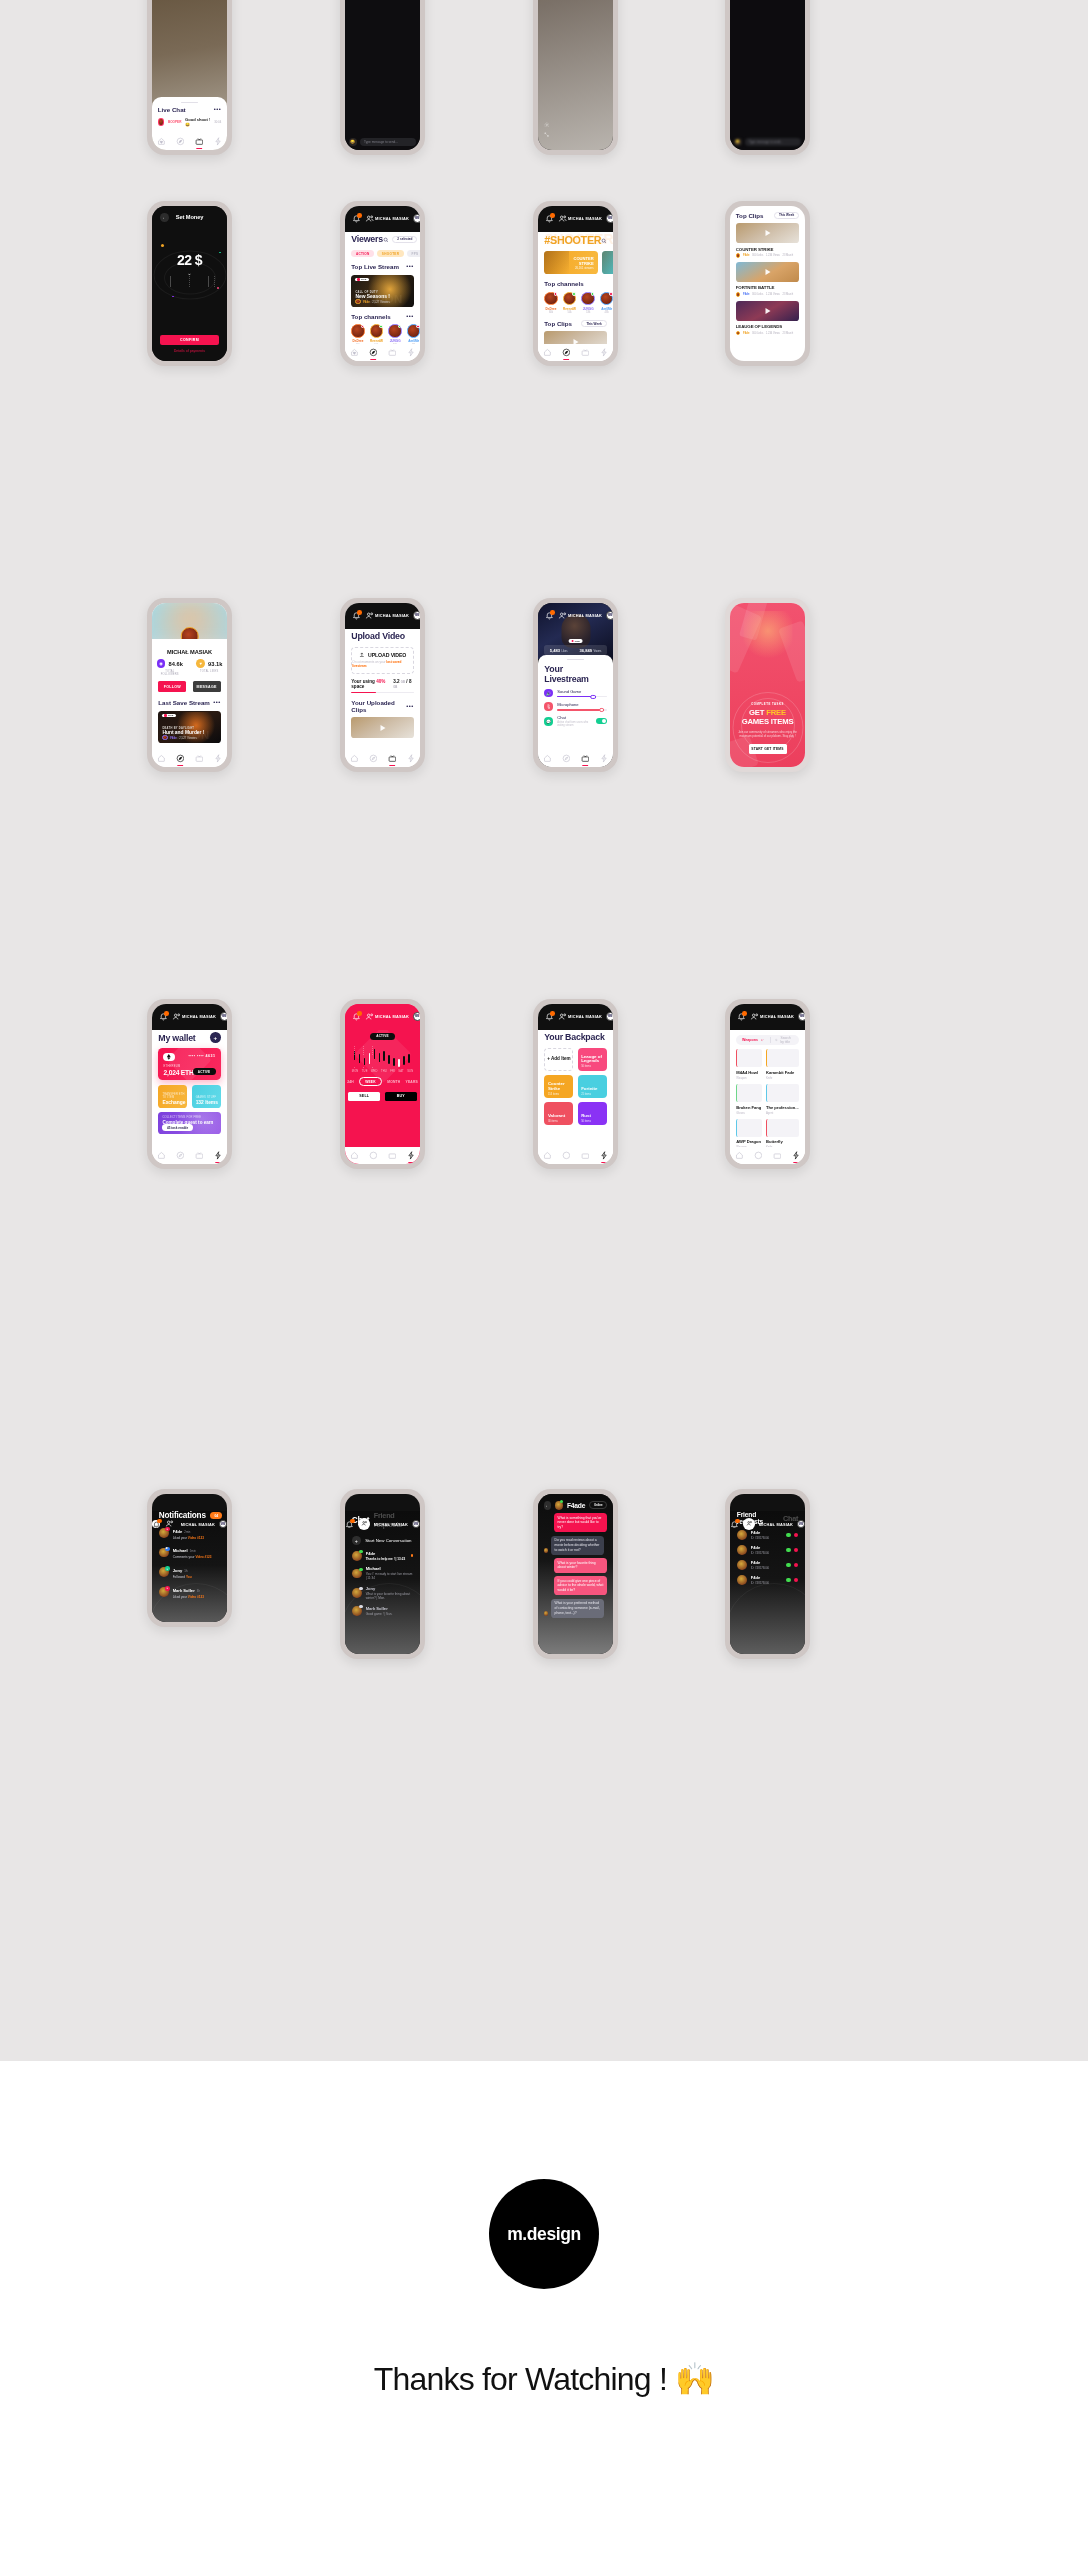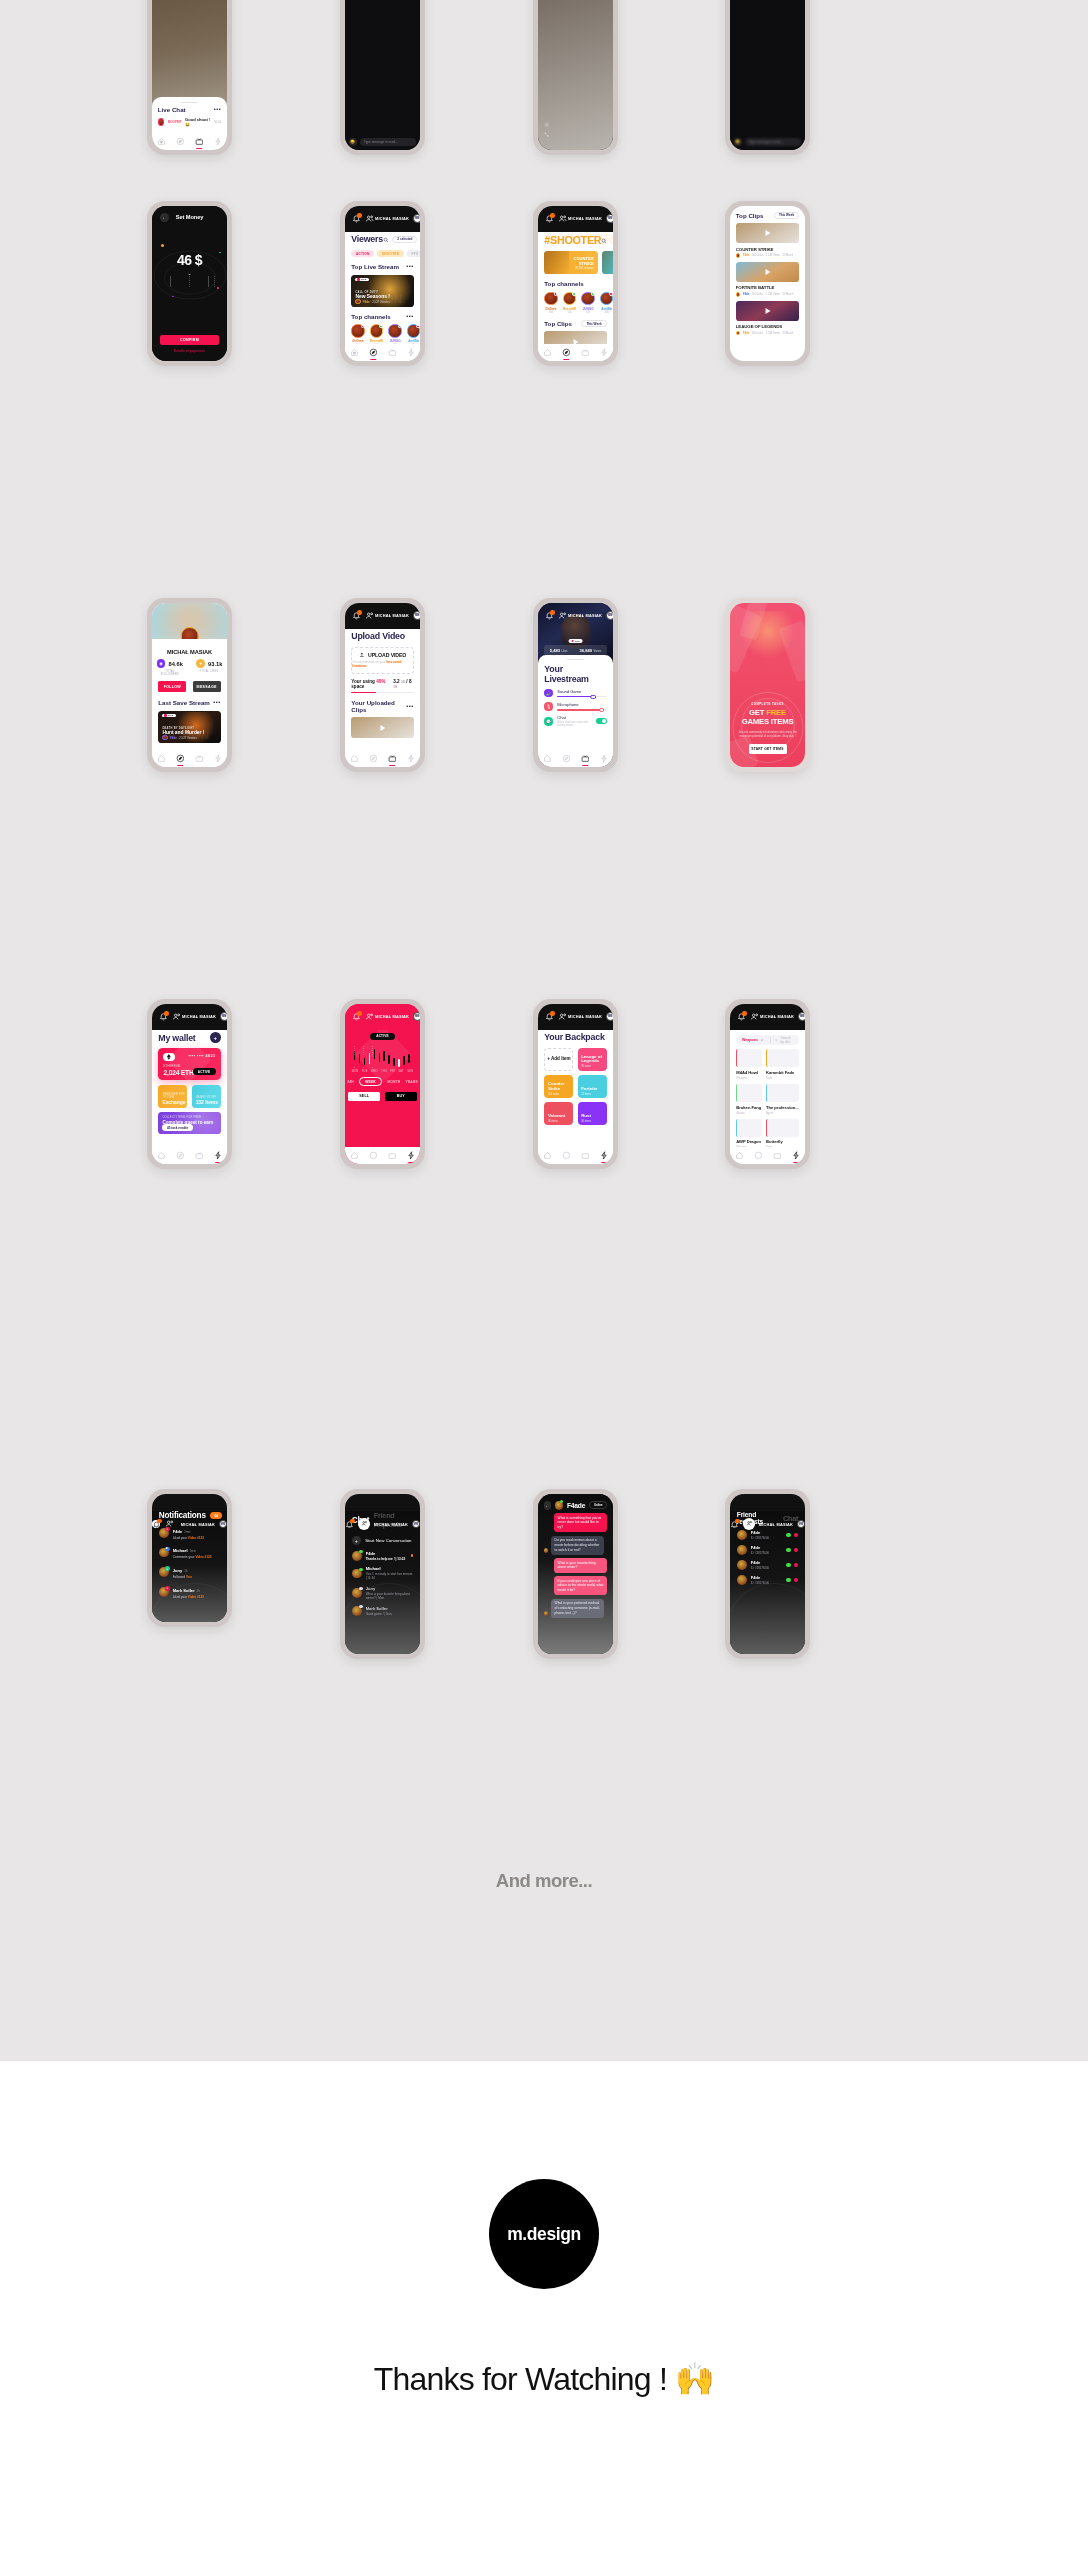--- a/index.html
+++ b/index.html
@@ -435,21 +435,21 @@
         <div class="sm-head">
           <div class="sm-back">←</div>
         </div>
         <div class="sm-title">Set Money</div>
         <div class="sm-ell1"></div>
         <div class="sm-ell2"></div>
         <div class="sm-dot" style="left:9.8px;top:38px;width:3.1px;height:3.1px;background:#f0a324;"></div>
         <div class="sm-dot" style="right:6.7px;top:46px;width:1.5px;height:1.5px;background:#13cf92;"></div>
         <div class="sm-dot" style="right:8.2px;top:81px;width:2.6px;height:2.6px;background:#f8497e;"></div>
         <div class="sm-dot" style="left:20.6px;top:90px;width:1.5px;height:1.5px;background:#8a32f5;"></div>
-        <div class="sm-amount">46 $</div>
+        <div class="sm-amount">22 $</div>
         <div class="sm-chev">⌄</div>
         <div class="sm-ticks">
           <span class="tk d"></span>
               <span class="tk"></span>
               <span class="tk d"></span>
               <span class="tk"></span>
           <span class="tk d"></span>
               <span class="tk"></span>
               <span class="tk d"></span>
               <span class="tk"></span>
@@ -1677,21 +1677,20 @@
       <span class="fr-b g"></span>
       <span class="fr-b r"></span>
     </span>
   </div>
             </div>
       </div>
     </div>
       </div>
   </div>
 
-  <div class="and-more">And more...</div>
 </div>
 
 <div class="footer-area"></div>
 <div class="logo">
     <span>m.design</span>
   </div>
 <div class="thanks">Thanks for Watching ! 🙌</div>
 
 
 </body></html>

